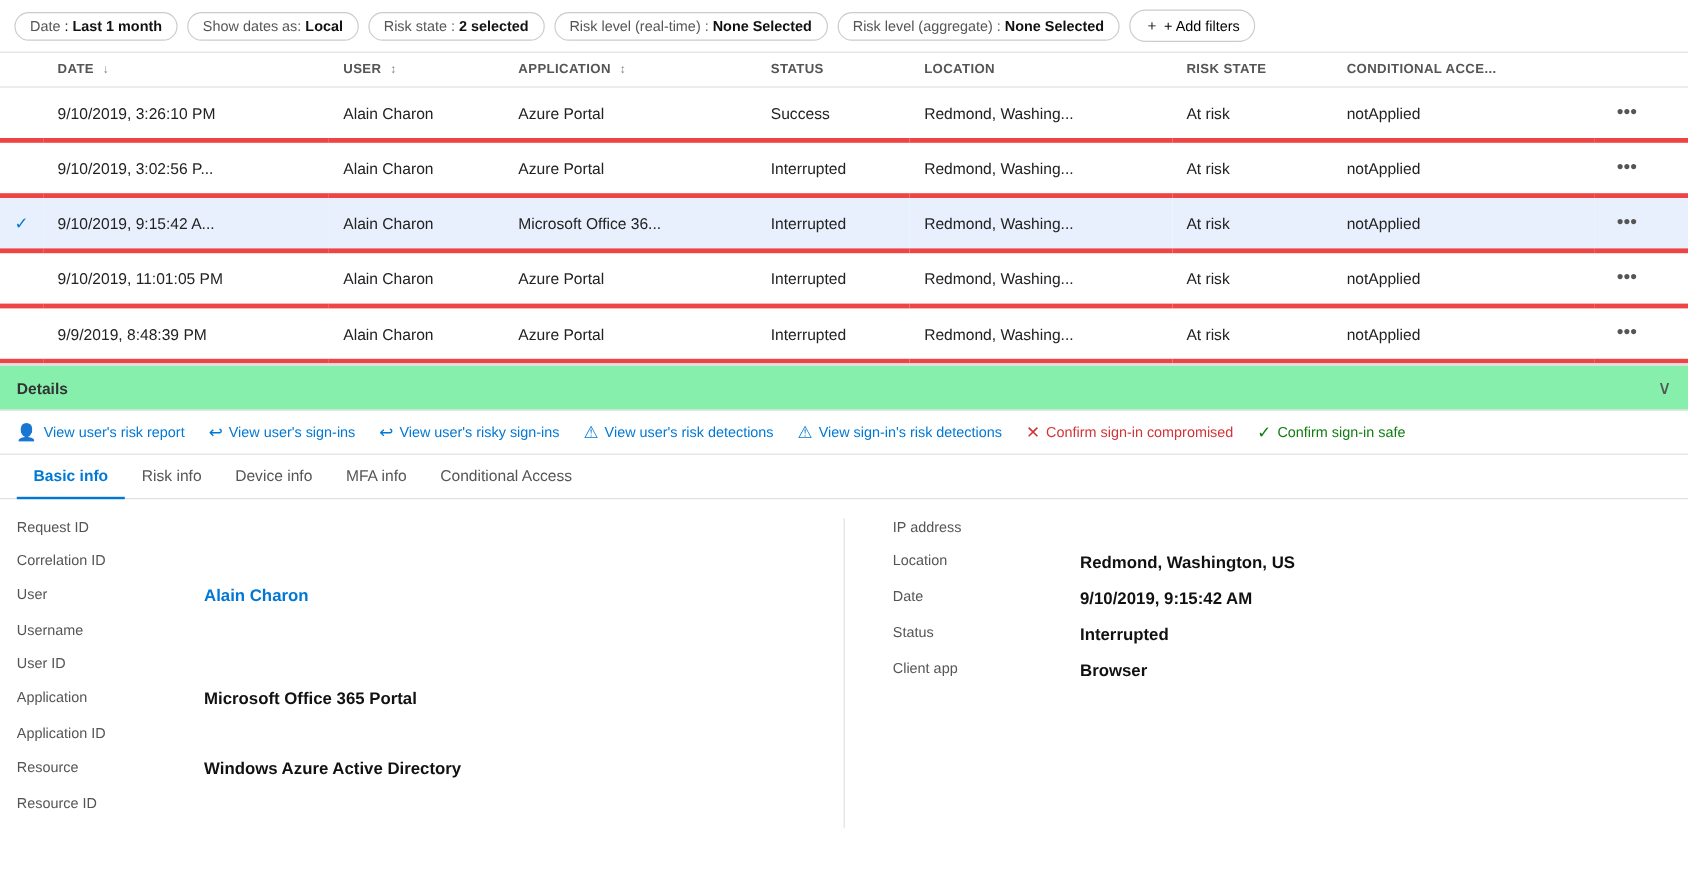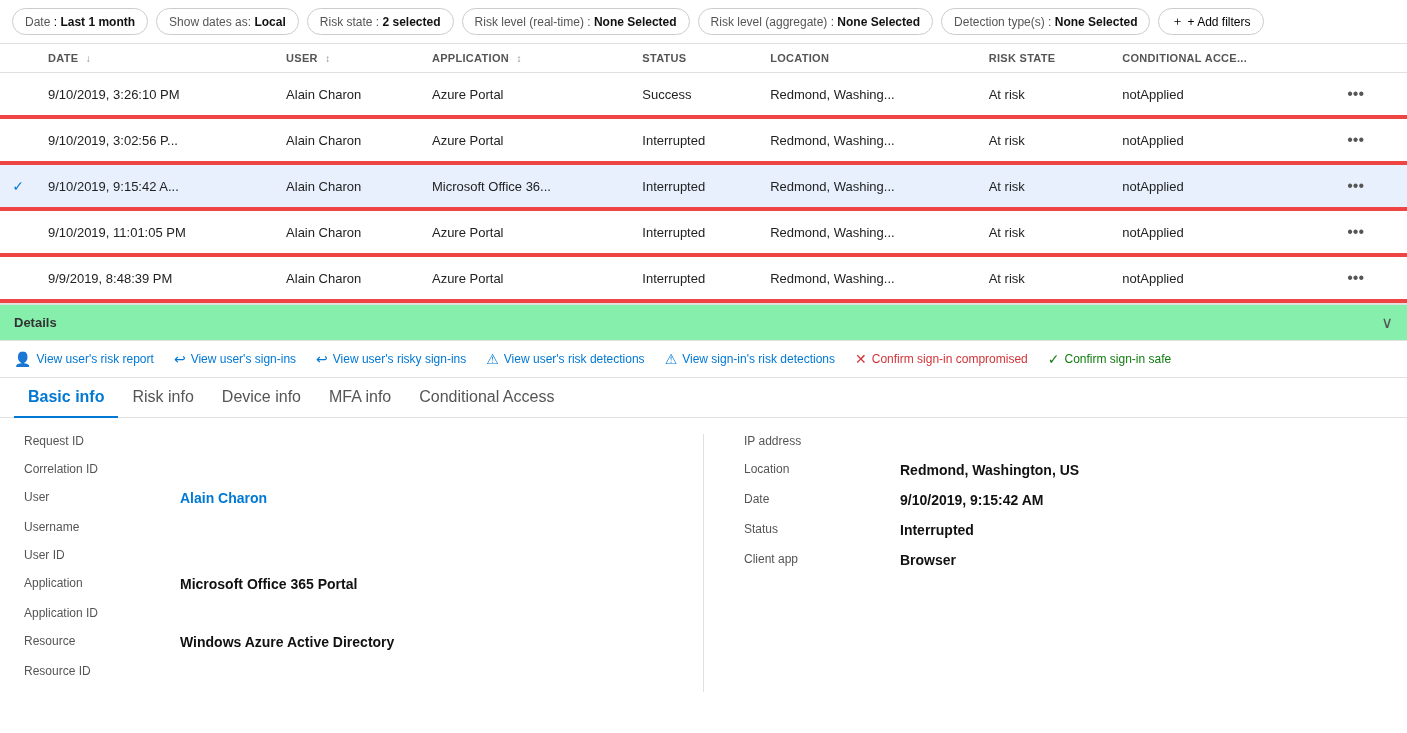--- a/index.html
+++ b/index.html
@@ -1,20 +1,21 @@
 <!DOCTYPE html>
 <html><head>
   <meta charset="utf-8">
   <style>
     * { box-sizing: border-box; margin: 0; padding: 0; }
     body { font-family: 'Segoe UI', Arial, sans-serif; font-size: 13px; color: #333; background: #fff; }
 
     
     .filter-bar {
       display: flex;
+      align-items: center;
       gap: 8px;
       padding: 8px 12px;
       flex-wrap: wrap;
       border-bottom: 1px solid #e0e0e0;
     }
     .filter-chip {
       border: 1px solid #ccc;
       border-radius: 14px;
       padding: 4px 12px;
       font-size: 12px;
@@ -113,37 +114,37 @@
     .action-item.success { color: #107c10; }
 
     
     .tabs {
       display: flex;
       border-bottom: 1px solid #e0e0e0;
       padding: 0 14px;
     }
     .tab {
       padding: 10px 14px;
-      font-size: 16px;
+      font-size: 13px;
       cursor: pointer;
       color: #555;
       border-bottom: 2px solid transparent;
       margin-bottom: -1px;
     }
     .tab.active {
       color: #0078d4;
       border-bottom: 2px solid #0078d4;
       font-weight: 600;
     }
 
     
     .detail-content {
       display: flex;
       gap: 0;
-      padding: 16px 24px;
+      padding: 16px 14px;
     }
     .detail-col {
       flex: 1;
       min-width: 0;
     }
     .detail-col + .detail-col {
       border-left: 1px solid #e0e0e0;
       padding-left: 40px;
       margin-left: 40px;
     }
@@ -186,24 +187,20 @@
   <button class="filter-chip">
     <span class="label">Risk state :</span>
     <span class="value">2 selected</span>
   </button>
   <button class="filter-chip">
     <span class="label">Risk level (real-time) :</span>
     <span class="value">None Selected</span>
   </button>
   <button class="filter-chip">
     <span class="label">Risk level (aggregate) :</span>
-    <span class="value">None Selected</span>
-  </button>
-  <button class="filter-chip">
-    <span class="label">Detection type(s) :</span>
     <span class="value">None Selected</span>
   </button>
   <button class="add-filters-btn">
     <span>＋</span>
     <span>+ Add filters</span>
   </button>
 </div>
 
 <div class="table-container">
   <table>

